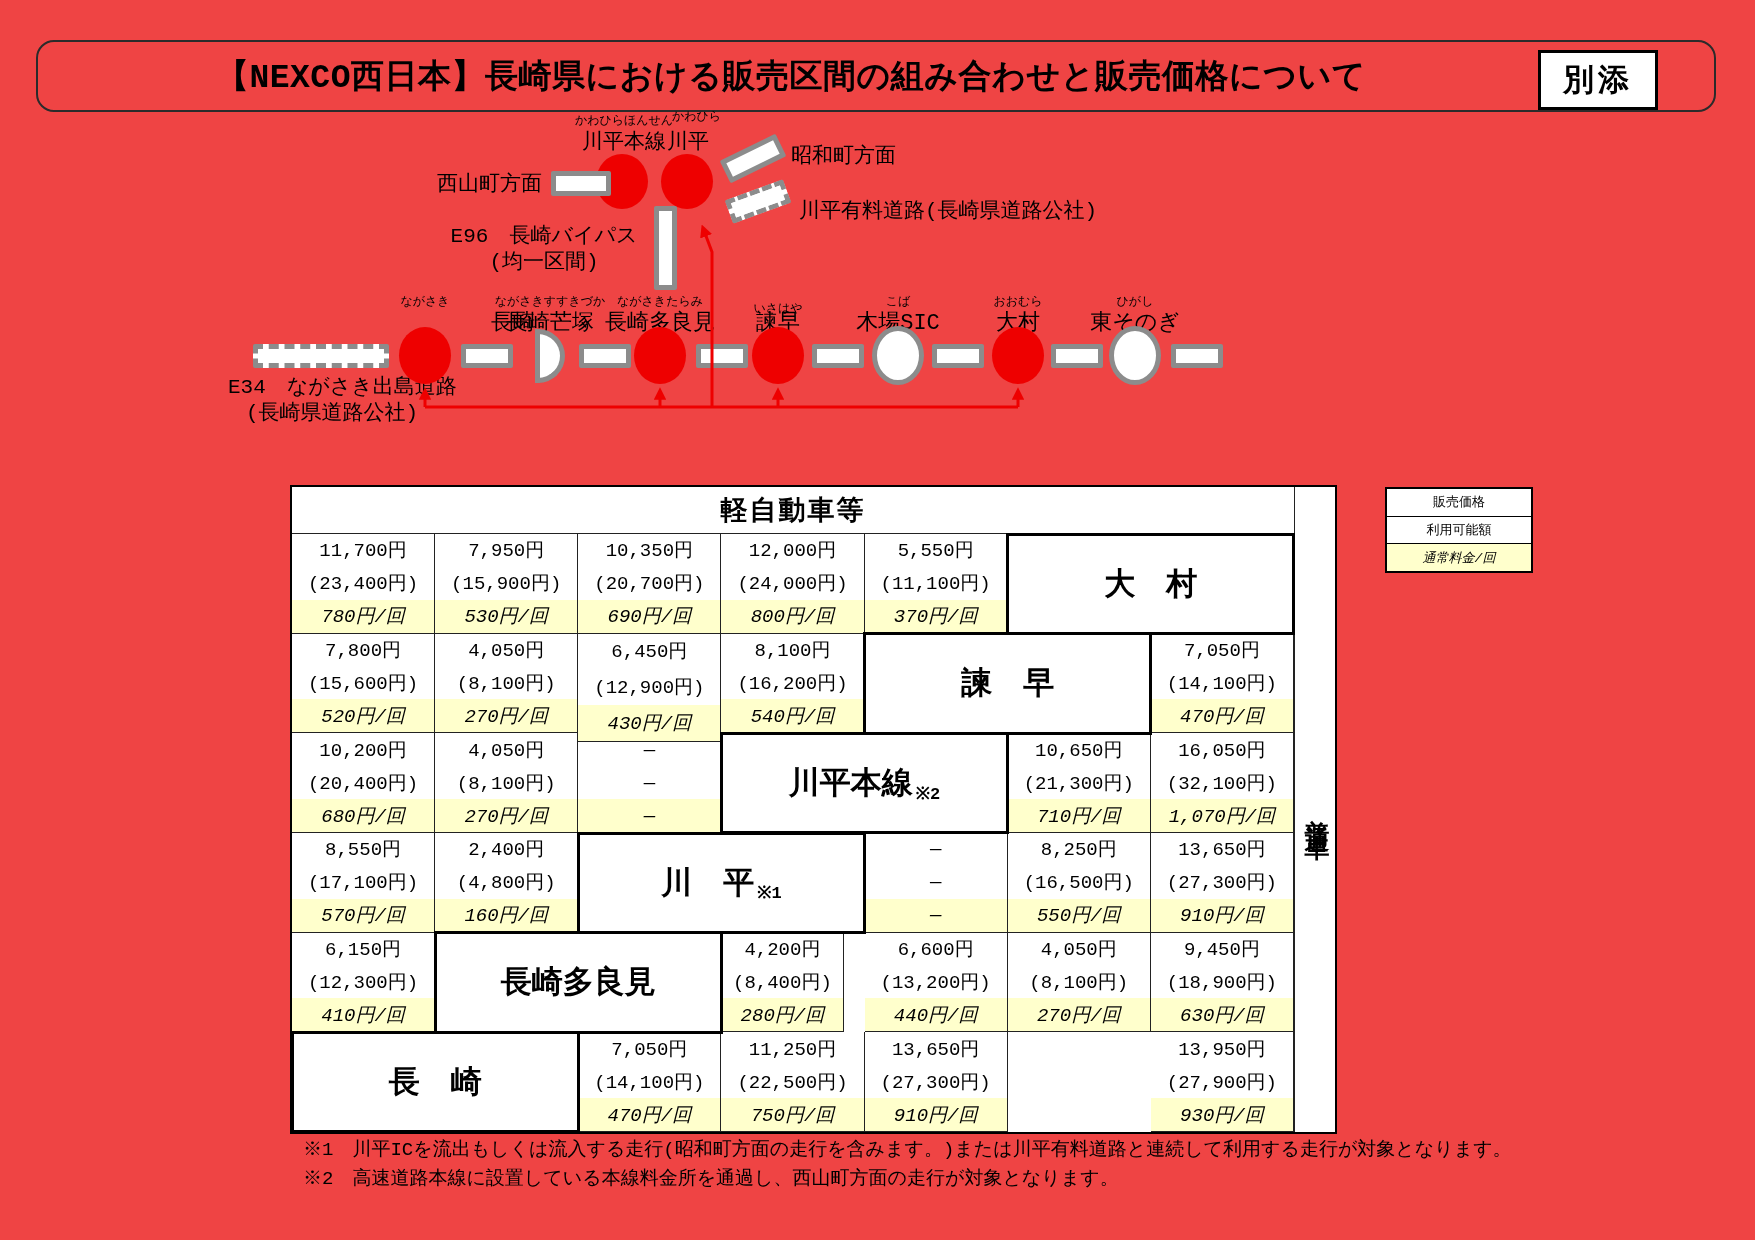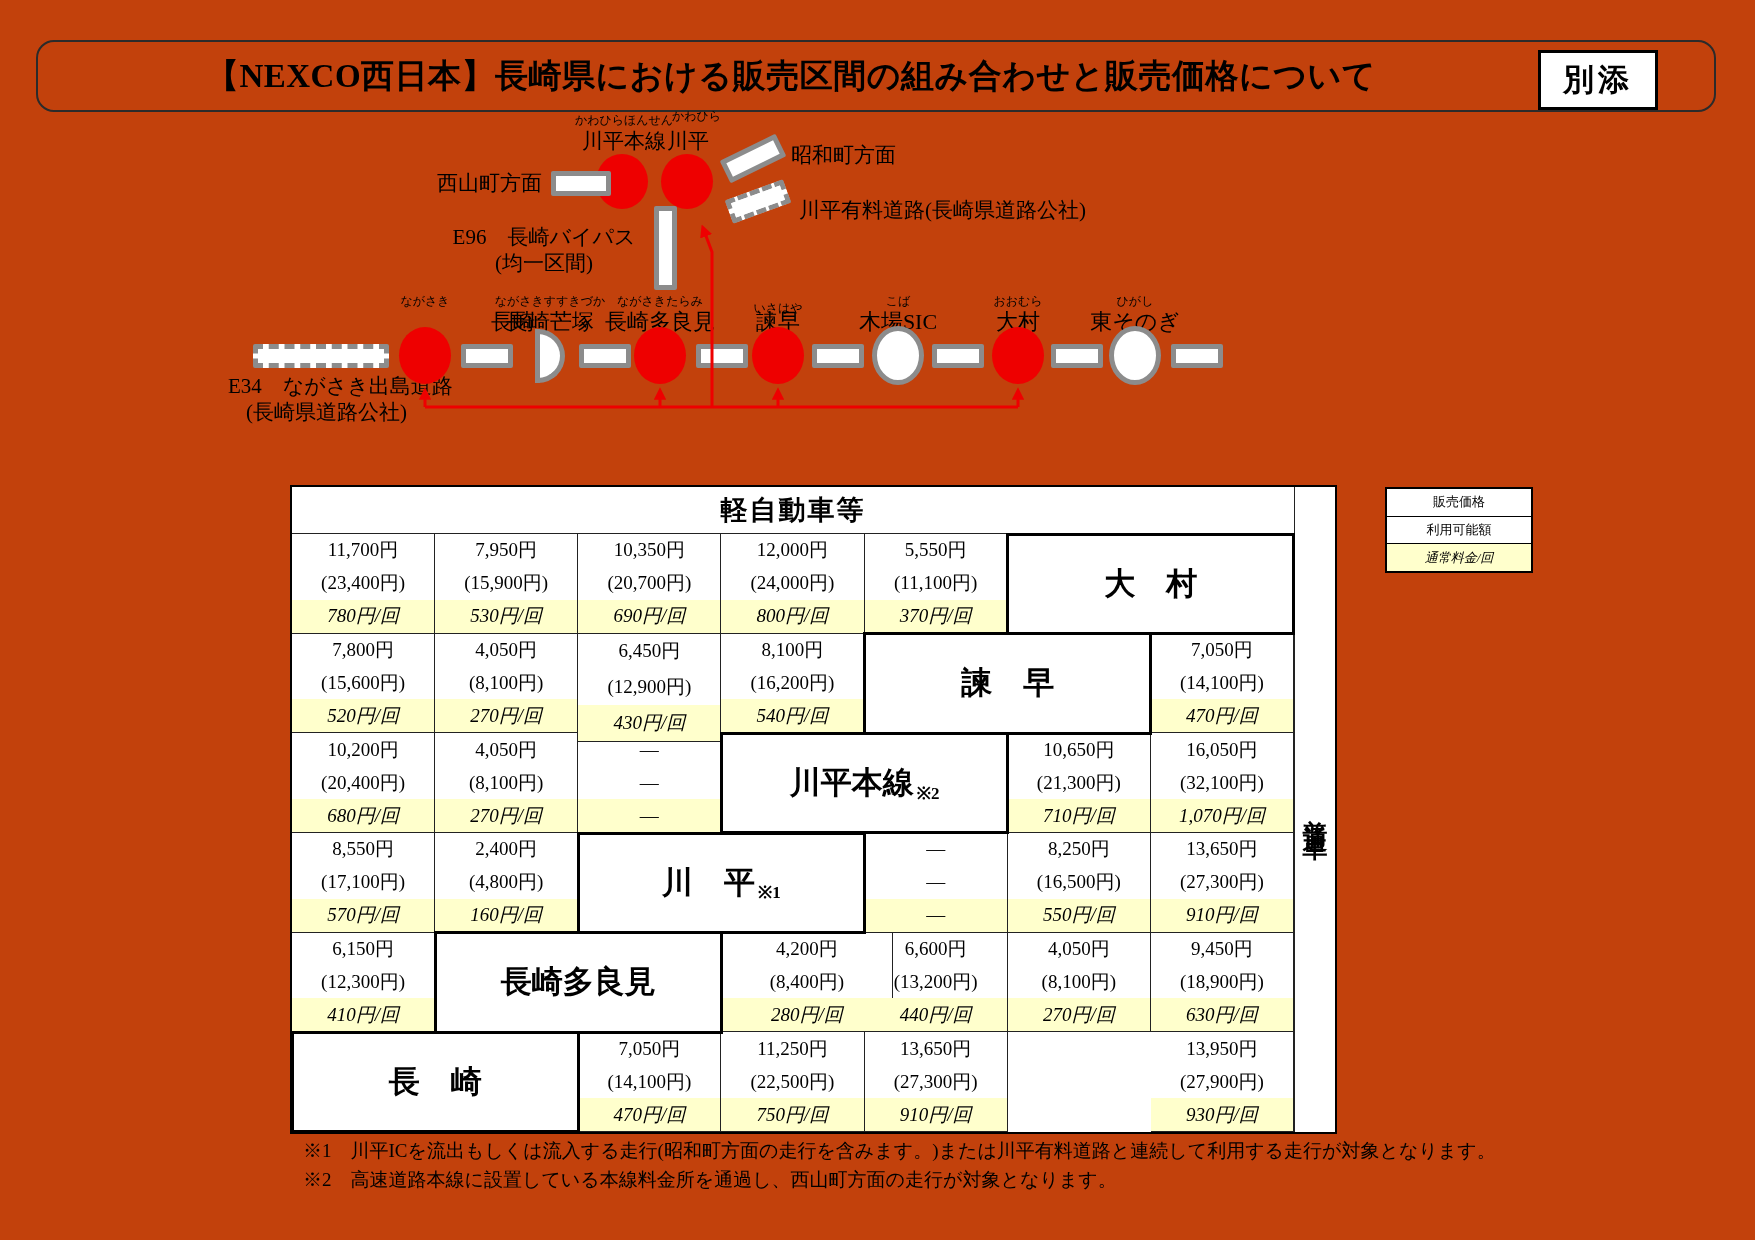--- a/index.html
+++ b/index.html
@@ -1,18 +1,18 @@
 <!DOCTYPE html>
 <html style="--red: #ee0000; --gray: #8c8c8c; --yellow: #ffffcc;"><head>
 <meta charset="utf-8">
 <style>
   :root{ --red:#ee0000; --gray:#8c8c8c; --yellow:#ffffcc; --ink:#000; }
   html,body{margin:0;padding:0;background:#fff;}
-  .sheet{position:relative;width:1755px;height:1240px;background:#c2410c;overflow:hidden;
-         font-family:Liberation Serif, serif;color:#000;}
+  .sheet{position:relative;width:1755px;height:1240px;background:#ef4444;overflow:hidden;
+         font-family:Liberation Mono, monospace;color:#000;}
   .abs{position:absolute;}
   .nowrap{white-space:nowrap;}
 
   
   .banner{position:absolute;left:36px;top:40px;width:1680px;height:72px;border:2px solid #2b2b2b;
           border-radius:18px;display:flex;align-items:center;justify-content:center;padding-right:170px;box-sizing:border-box;}
   .banner-title{font-size:33px;font-weight:700;letter-spacing:.5px;}
   .badge{position:absolute;left:1538px;top:50px;width:114px;height:54px;border:3px solid #000;background:#fff;
          display:flex;align-items:center;justify-content:center;font-size:31px;font-weight:700;letter-spacing:4px;}
 
@@ -272,21 +272,21 @@
           <div class="fl per">910円/回</div>
         </div>
         <div class="cell" style="left:0px;top:445.6666666666667px;width:143.14285714285714px;height:99.66666666666667px;">
           <div class="fl">6,150円</div>
           <div class="fl">(12,300円)</div>
           <div class="fl per">410円/回</div>
         </div>
         <div class="name-cell" style="left:141.64285714285714px;top:444.1666666666667px;width:289.2857142857143px;height:102.66666666666667px;">
           <span>長崎多良見</span>
         </div>
-        <div class="cell" style="left:429.42857142857144px;top:445.6666666666667px;width:172px;height:99.66666666666667px;">
+        <div class="cell" style="left:429.42857142857144px;top:445.6666666666667px;width:123px;height:99.66666666666667px;">
           <div class="fl">4,200円</div>
           <div class="fl">(8,400円)</div>
           <div class="fl per">280円/回</div>
         </div>
         <div class="cell" style="left:572.5714285714286px;top:445.6666666666667px;width:143.14285714285714px;height:99.66666666666667px;">
           <div class="fl">6,600円</div>
           <div class="fl">(13,200円)</div>
           <div class="fl per">440円/回</div>
         </div>
         <div class="cell" style="left:715.7142857142857px;top:445.6666666666667px;width:143.14285714285714px;height:99.66666666666667px;">

